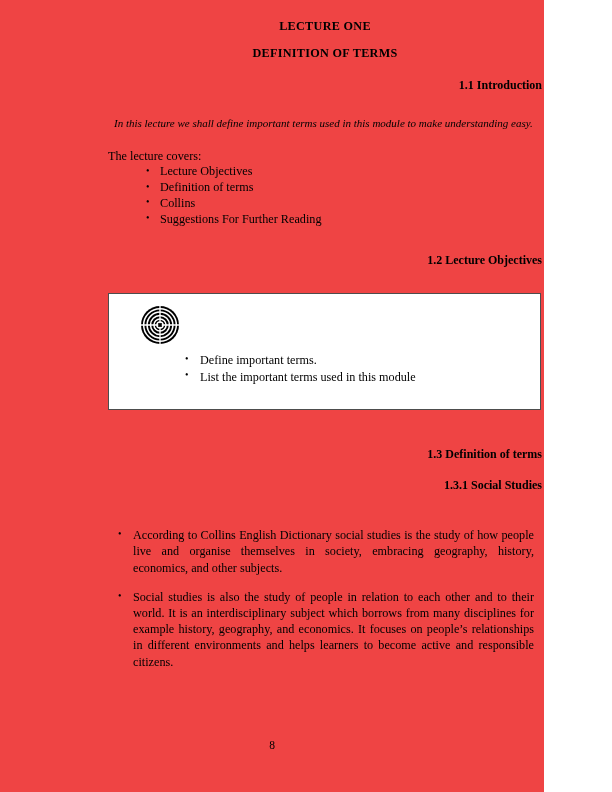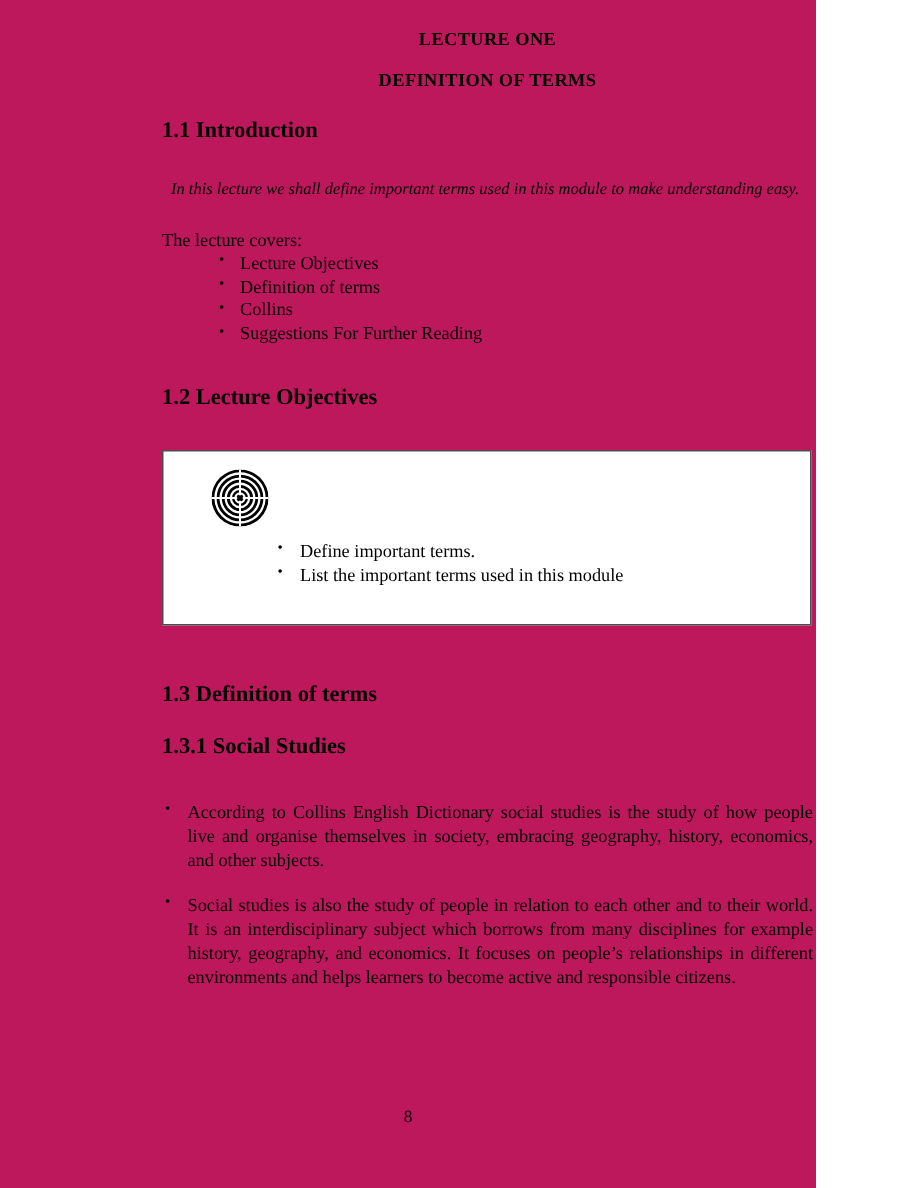--- a/index.html
+++ b/index.html
@@ -15,21 +15,21 @@
     font-family: "Liberation Serif", "DejaVu Serif", serif;
     color: #000000;
     overflow: hidden;
   }
 
   .page {
     position: absolute;
     inset: 0;
     width: 544px;
     height: 792px;
-    background: #be185d;
+    background: #ef4444;
   }
 
   .content {
     position: absolute;
     left: 108px;
     top: 20px;
     width: 434px;
   }
 
   
@@ -41,24 +41,24 @@
     line-height: 1.1;
     margin: 0;
     padding: 0;
   }
   .title-gap-1 { height: 14px; }
   .title-gap-2 { height: 18px; }
 
   
   .heading {
     font-weight: bold;
-    font-size: 15px;
+    font-size: 12px;
     line-height: 1.15;
     margin: 0;
-    text-align: left;
+    text-align: right;
   }
 
   
   .para {
     font-size: 11px;
     line-height: 1.32;
     margin: 6px;
     text-align: justify;
     text-justify: inter-word;
     font-style: italic;
@@ -91,21 +91,21 @@
     content: "\2022";
     position: absolute;
     left: 0;
     top: -0.5px;
     font-size: 10px;
     line-height: inherit;
   }
 
   
   ul.para-list {
-    margin: 0;
+    margin: 8px;
     padding: 0;
     list-style: none;
   }
   ul.para-list > li {
     position: relative;
     font-size: 12.2px;
     line-height: 1.33;
     padding-left: 17px;
     text-align: justify;
     text-justify: inter-word;

